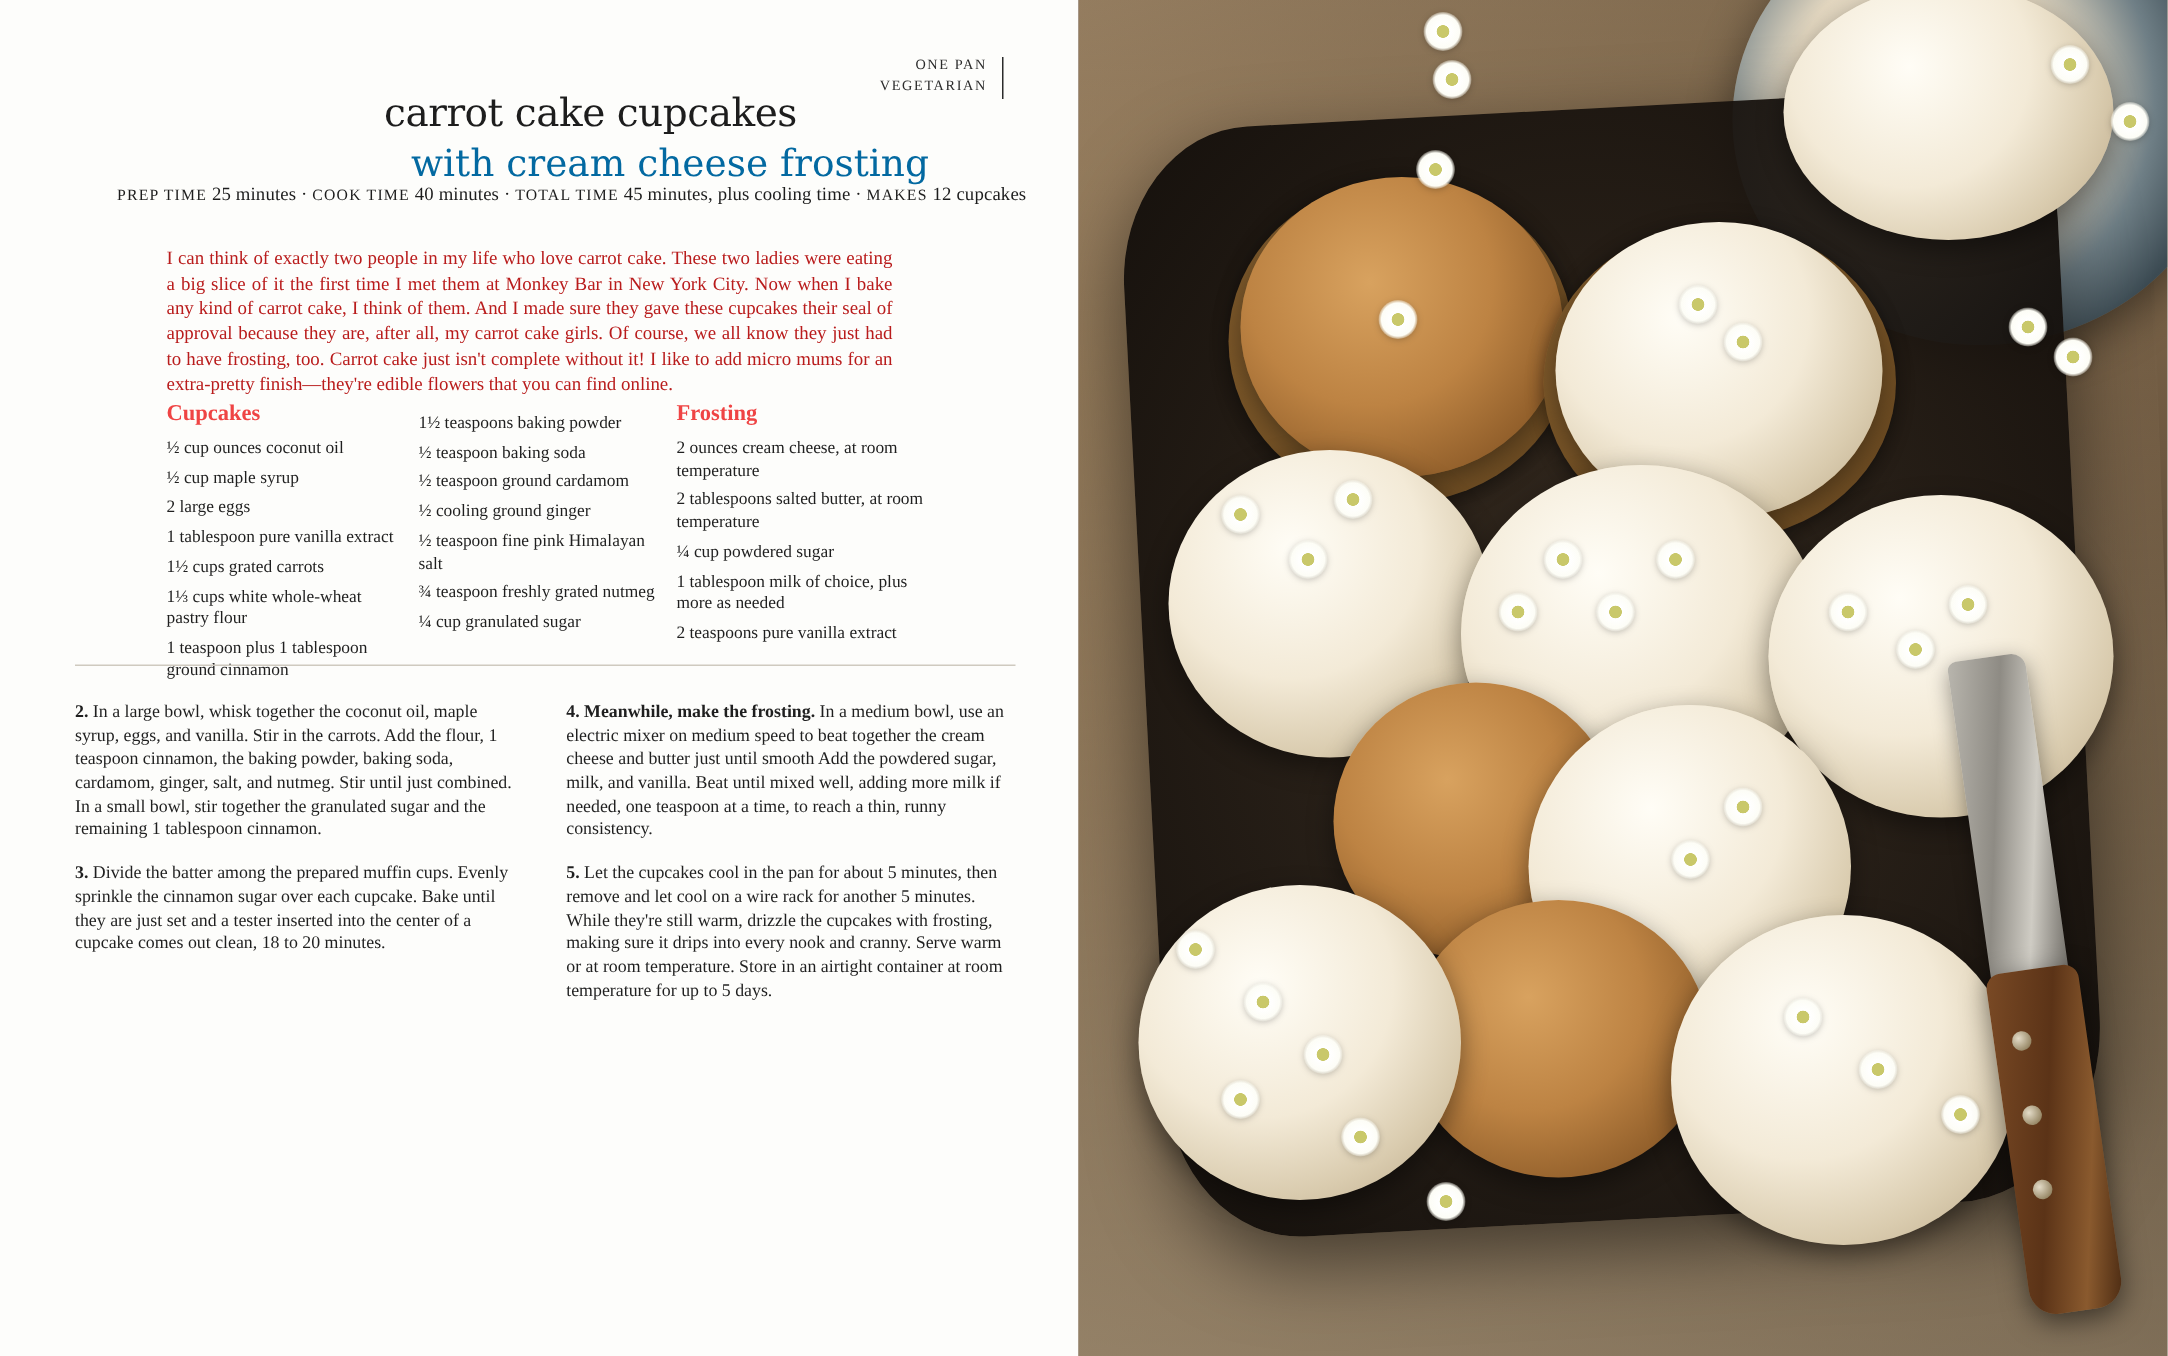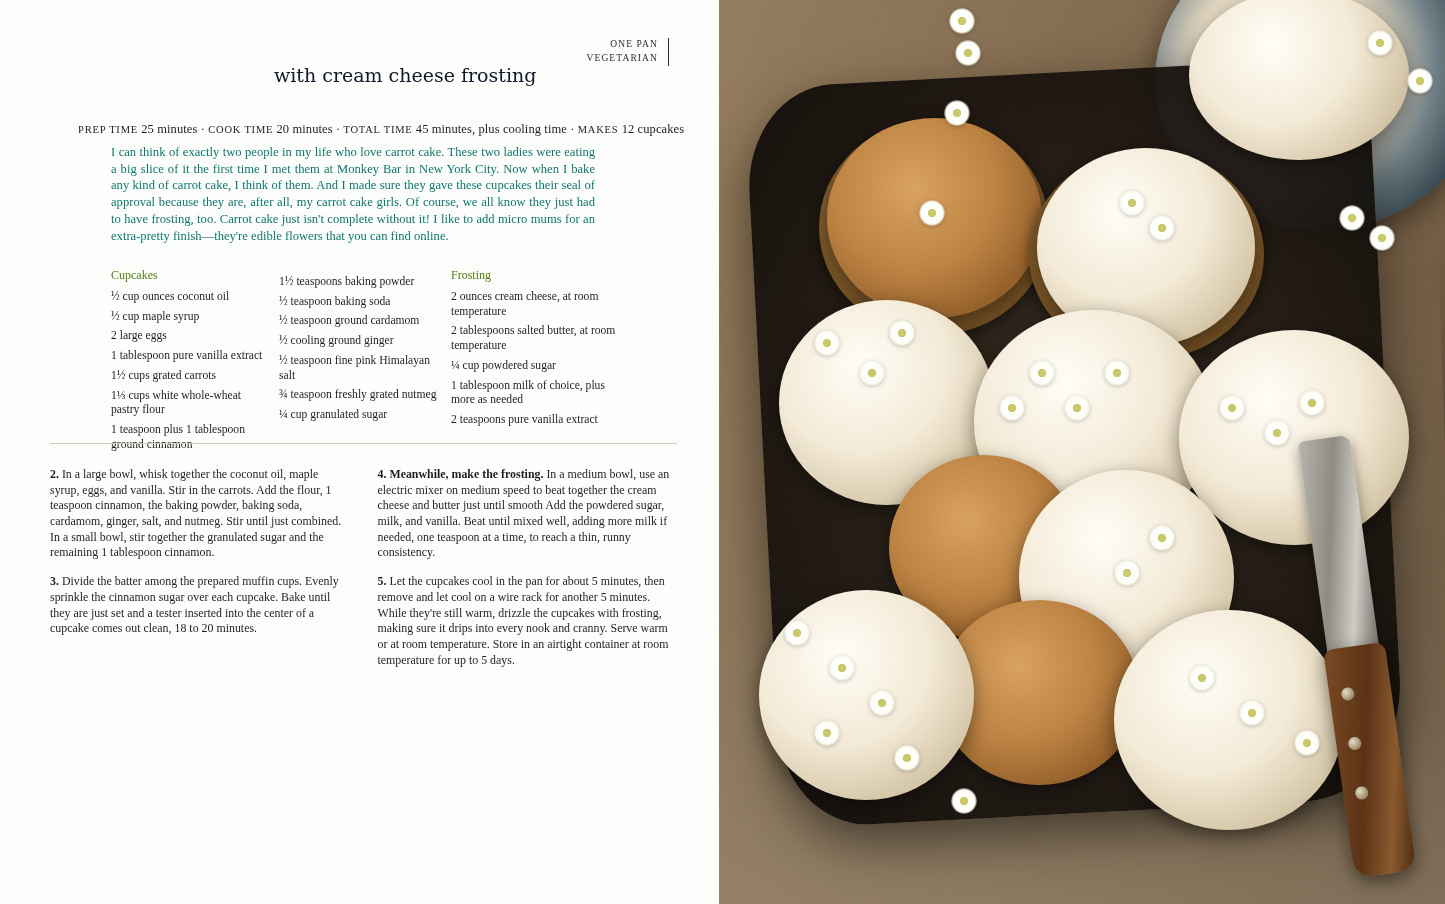--- a/index.html
+++ b/index.html
@@ -52,67 +52,67 @@
     font-family: "DejaVu Serif", serif;
     font-weight: normal;
     font-size: 26px;
     letter-spacing: -0.3px;
     color: #1d1d1d;
     margin: 0;
     line-height: 1.15;
   }
   .recipe-subtitle {
     font-family: "DejaVu Serif", serif;
-    font-size: 19px;
-    color: #0f172a;
+    font-size: 25px;
+    color: #0369a1;
     margin: 3px 0 0 18px;
     line-height: 1.15;
   }
   .meta-line {
     position: absolute;
     top: 122px;
     left: 78px;
     width: 600px;
     font-size: 12.5px;
     color: #1d1d1d;
     letter-spacing: 0.1px;
     white-space: nowrap;
   }
   .meta-label {
     font-size: 10.5px;
     letter-spacing: 0.8px;
     text-transform: uppercase;
   }
   .headnote {
     position: absolute;
-    top: 144px;
+    top: 164px;
     left: 111px;
     width: 484px;
     font-size: 12.6px;
     line-height: 1.33;
     text-align: justify;
-    color: #0f766e;
+    color: #b91c1c;
   }
   
   .ingredients {
     position: absolute;
     top: 268px;
     left: 111px;
     width: 520px;
     display: flex;
     gap: 0px;
   }
   .ing-col { width: 168px; padding-right: 12px; }
   .ing-col.c2 { width: 172px; }
   .ing-col.c3 { width: 180px; }
   .ing-head {
-    font-size: 12px;
-    font-weight: normal;
+    font-size: 15px;
+    font-weight: bold;
     margin-bottom: 7px;
-    color: #4d7c0f;
+    color: #ef4444;
   }
   .ing-item {
     font-size: 11.6px;
     line-height: 1.27;
     margin-bottom: 5px;
     color: #1f1f1f;
   }
   .rule {
     position: absolute;
     left: 50px;
@@ -264,29 +264,30 @@
 <div class="page">
 
   <div class="left-page">
 
     <div class="tags">
       <span class="tag">ONE PAN</span>
       <span class="tag">VEGETARIAN</span>
     </div>
 
     <div class="title-block">
+      <h1 class="recipe-title">carrot cake cupcakes</h1>
       <div class="recipe-subtitle">with cream cheese frosting</div>
     </div>
 
     <div class="meta-line">
       <span class="meta-label">PREP TIME</span>
       <span>25 minutes</span>
       <span>·</span>
       <span class="meta-label">COOK TIME</span>
-      <span>20 minutes</span>
+      <span>40 minutes</span>
       <span>·</span>
       <span class="meta-label">TOTAL TIME</span>
       <span>45 minutes, plus cooling time</span>
       <span>·</span>
       <span class="meta-label">MAKES</span>
       <span>12 cupcakes</span>
     </div>
 
     <div class="headnote">I can think of exactly two people in my life who love carrot cake. These two ladies were eating a big slice of it the first time I met them at Monkey Bar in New York City. Now when I bake any kind of carrot cake, I think of them. And I made sure they gave these cupcakes their seal of approval because they are, after all, my carrot cake girls. Of course, we all know they just had to have frosting, too. Carrot cake just isn't complete without it! I like to add micro mums for an extra-pretty finish—they're edible flowers that you can find online.</div>
 

